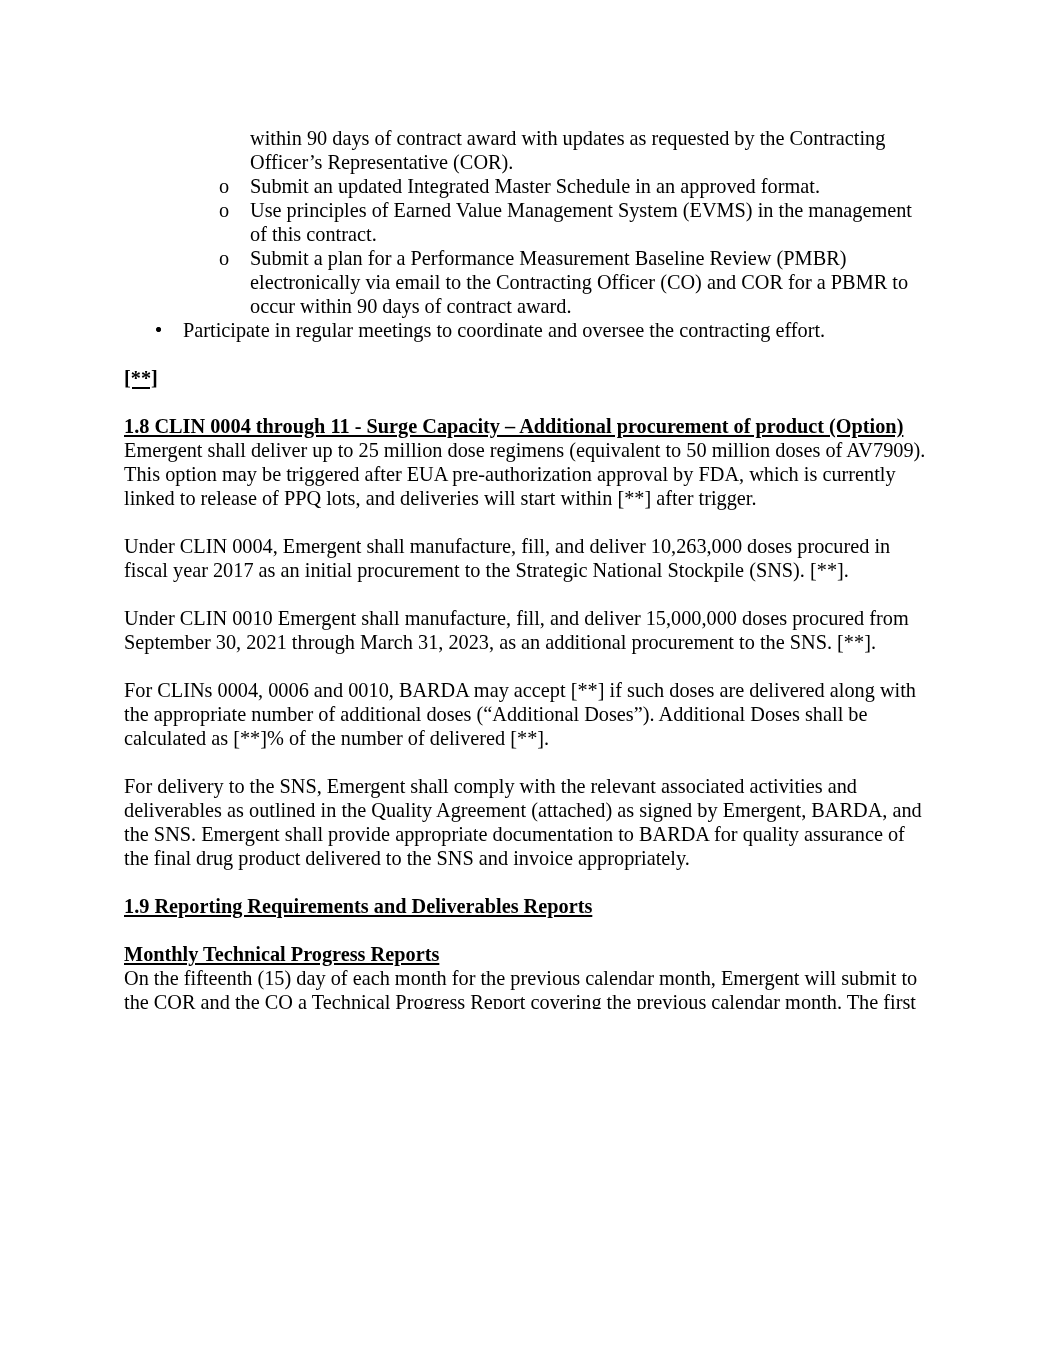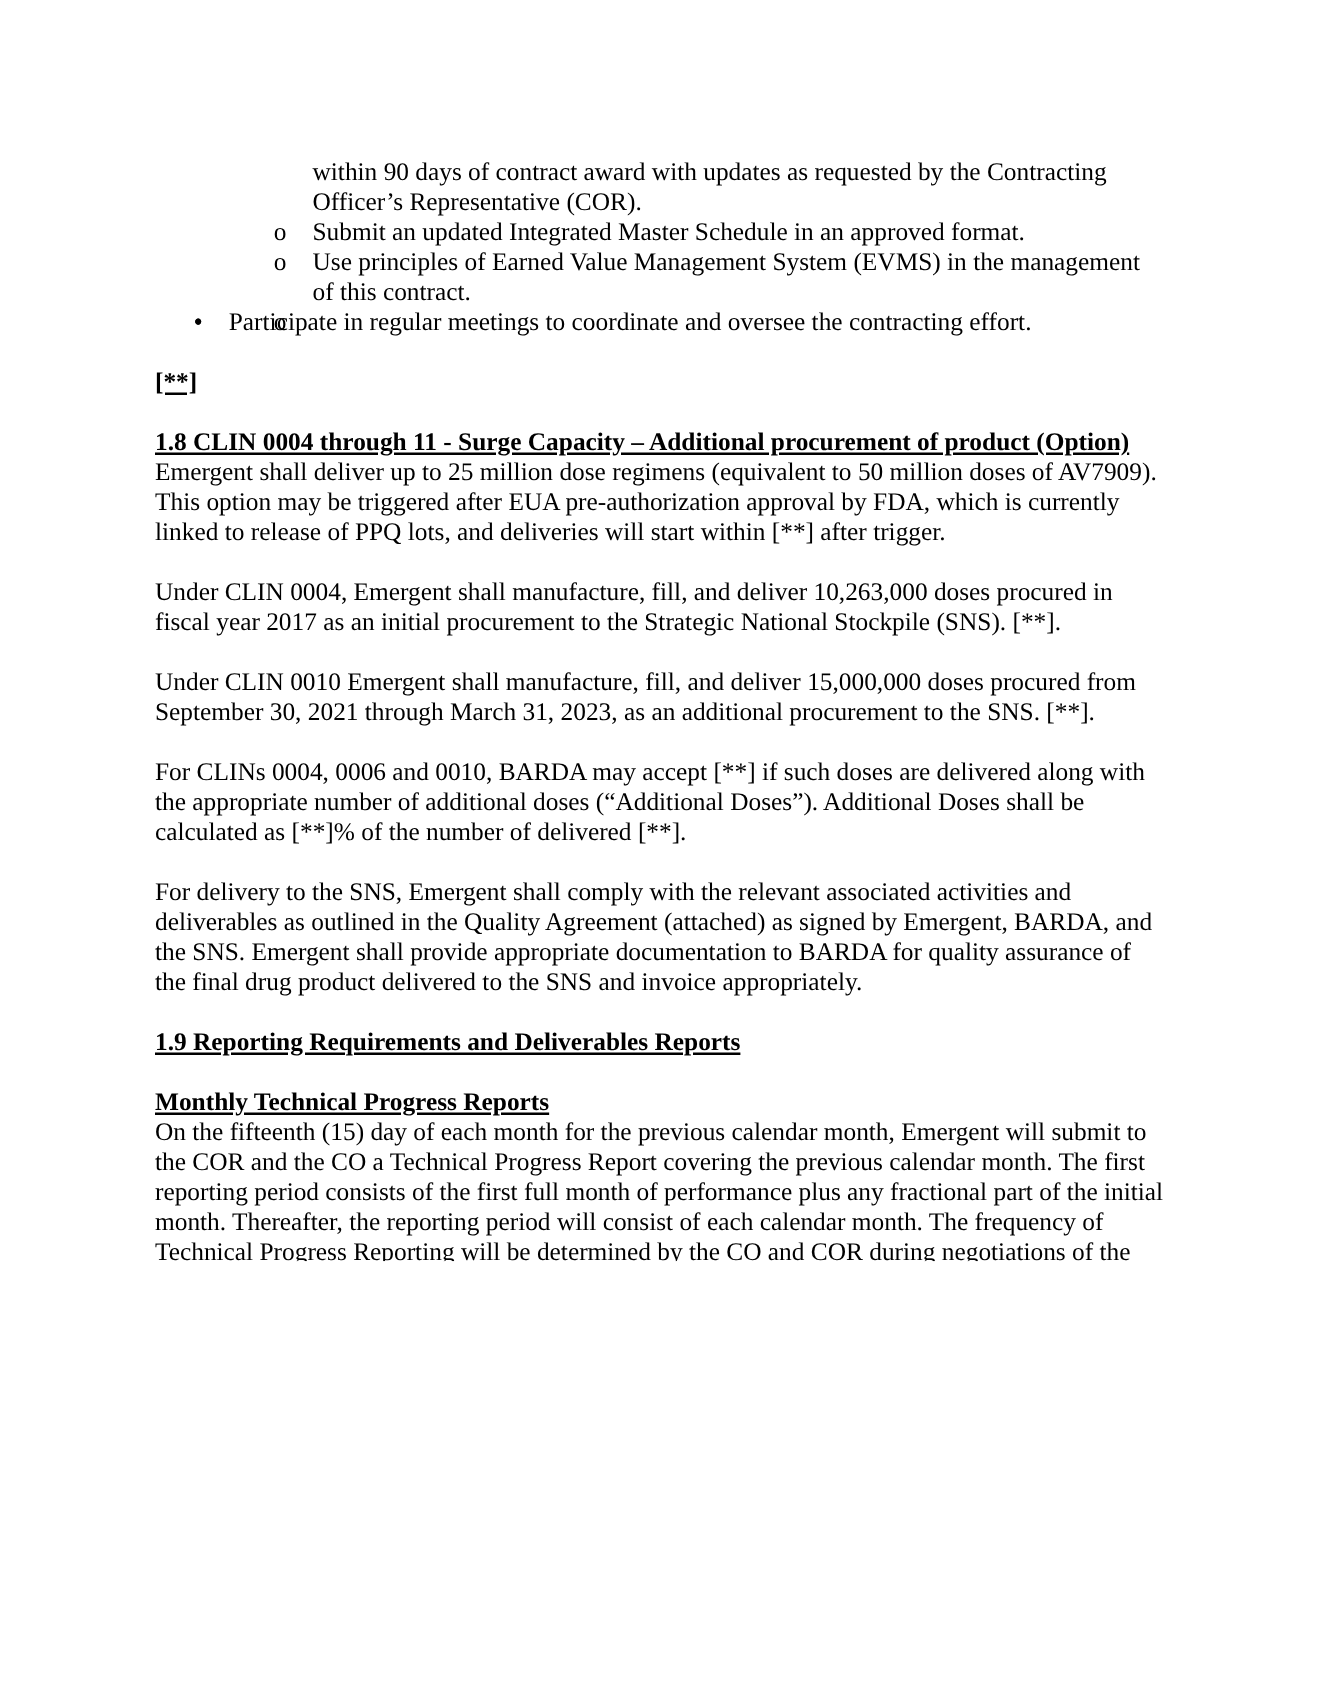--- a/index.html
+++ b/index.html
@@ -64,20 +64,21 @@
       <div class="li level2">
         <span class="marker">o</span>
         <span>Submit an updated Integrated Master Schedule in an approved format.</span>
       </div>
       <div class="li level2">
         <span class="marker">o</span>
         <span>Use principles of Earned Value Management System (EVMS) in the management of this contract.</span>
       </div>
       <div class="li level2">
         <span class="marker">o</span>
+        <span>Submit a plan for a Performance Measurement Baseline Review (PMBR) electronically via email to the Contracting Officer (CO) and COR for a PBMR to occur within 90 days of contract award.</span>
       </div>
 
       <div class="li level1">
         <span class="marker">•</span>
       </div>
       <div class="li level1">
         <span class="marker">•</span>
         <span>Participate in regular meetings to coordinate and oversee the contracting effort.</span>
       </div>
     </div>

